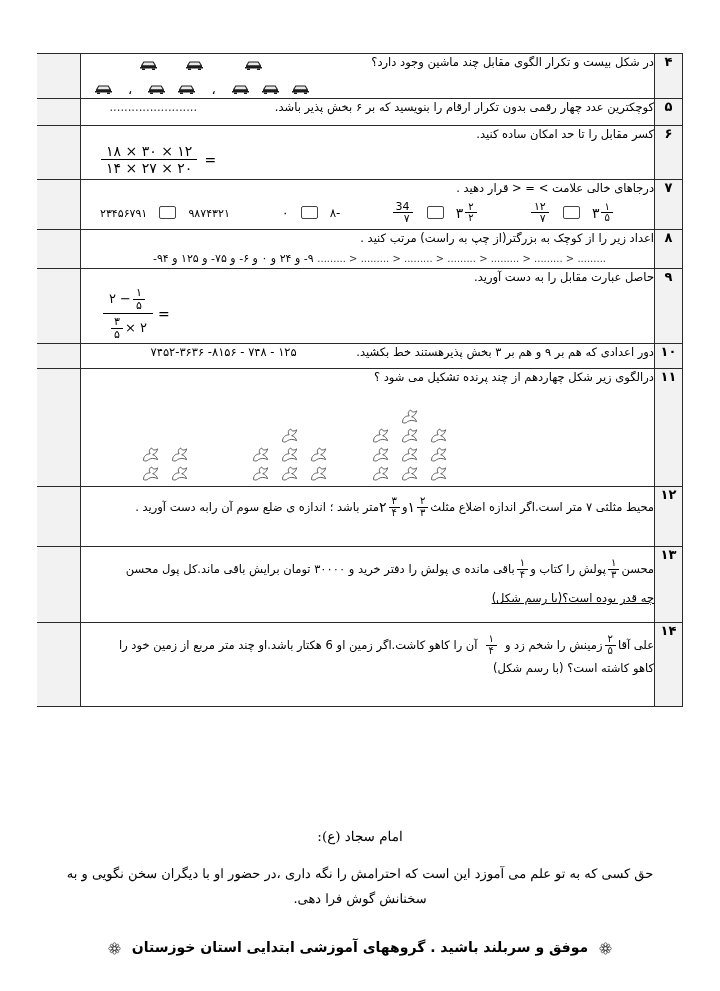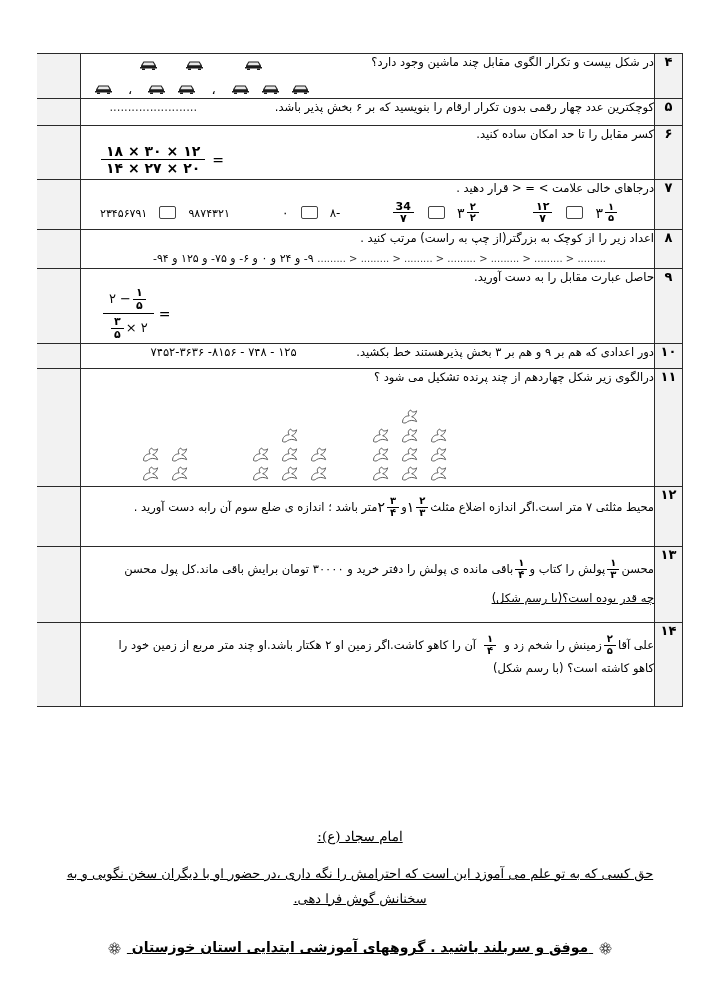--- a/index.html
+++ b/index.html
@@ -67,25 +67,24 @@
 
   .dots {
     letter-spacing: 1px;
     color: #333;
   }
 
   
   .frac {
     display: inline-block;
     vertical-align: middle;
-    text-align: center;
+    text-align: right;
     line-height: 1.05;
     margin: 0 2px;
     font-size: 11px;
-    font-weight: bold;
   }
   .frac .top { display: block; padding: 0 3px; }
   .frac .bot { display: block; padding: 0 3px; border-top: 1.3px solid #000; }
 
   .bigfrac { font-size: 14px; }
   .bigfrac .top, .bigfrac .bot { padding: 1px 5px; }
 
   .mixed {
     display: inline-block;
     vertical-align: middle;
@@ -166,21 +165,20 @@
   }
 
   
   .footer {
     position: absolute;
     left: 37px;
     top: 828px;
     width: 646px;
     text-align: center;
     direction: rtl;
-    text-decoration: underline;
   }
   .imam-name {
     font-family: "DejaVu Serif", "Liberation Serif", serif;
     font-size: 13.5px;
     margin-bottom: 18px;
   }
   .quote {
     font-family: "DejaVu Serif", "Liberation Serif", serif;
     font-size: 13px;
     line-height: 1.9;
@@ -525,21 +523,21 @@
         </div>
         <div class="qtext" style="margin-top:10px;text-decoration:underline;">چه قدر بوده است؟(با رسم شکل)</div>
       </td>
       <td class="end-col"></td>
     </tr>
 
     <tr>
       <td class="num-col">۱۴</td>
       <td class="body-col" style="height:72px; padding-top:11px;">
         <div class="qtext">
-          <span>علی آقا</span><span class="frac" style="font-size:10px;"><span class="top">۲</span><span class="bot">۵</span></span><span>زمینش را شخم زد و</span><span class="frac" style="font-size:10px;margin:0 8px;"><span class="top">۱</span><span class="bot">۴</span></span><span>آن را کاهو کاشت.اگر زمین او ۲ هکتار باشد.او چند متر مربع از زمین خود را</span>
+          <span>علی آقا</span><span class="frac" style="font-size:10px;"><span class="top">۲</span><span class="bot">۵</span></span><span>زمینش را شخم زد و</span><span class="frac" style="font-size:10px;margin:0 8px;"><span class="top">۱</span><span class="bot">۴</span></span><span>آن را کاهو کاشت.اگر زمین او 6 هکتار باشد.او چند متر مربع از زمین خود را</span>
         </div>
         <div class="qtext" style="margin-top:4px;">کاهو کاشته است؟ (با رسم شکل)</div>
       </td>
       <td class="end-col"></td>
     </tr>
 
   </tbody>
     </table>
 
   <div class="footer">

